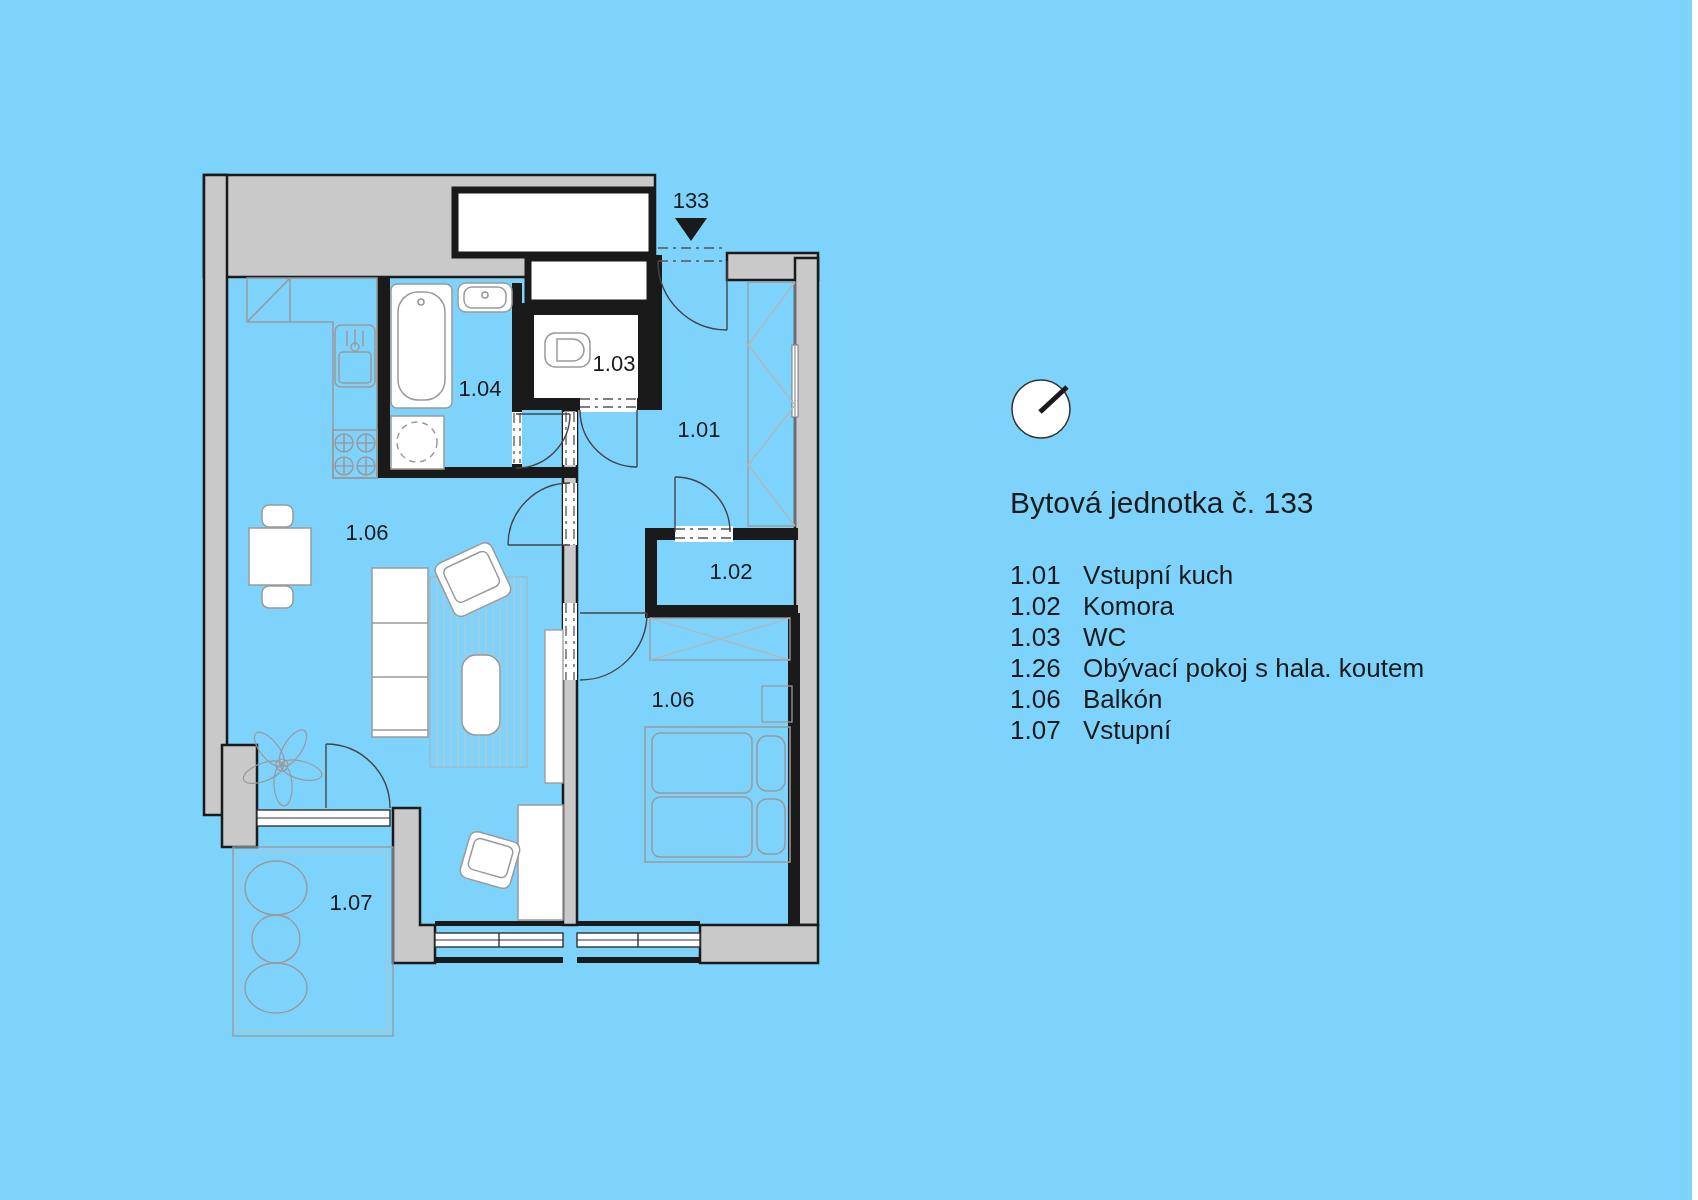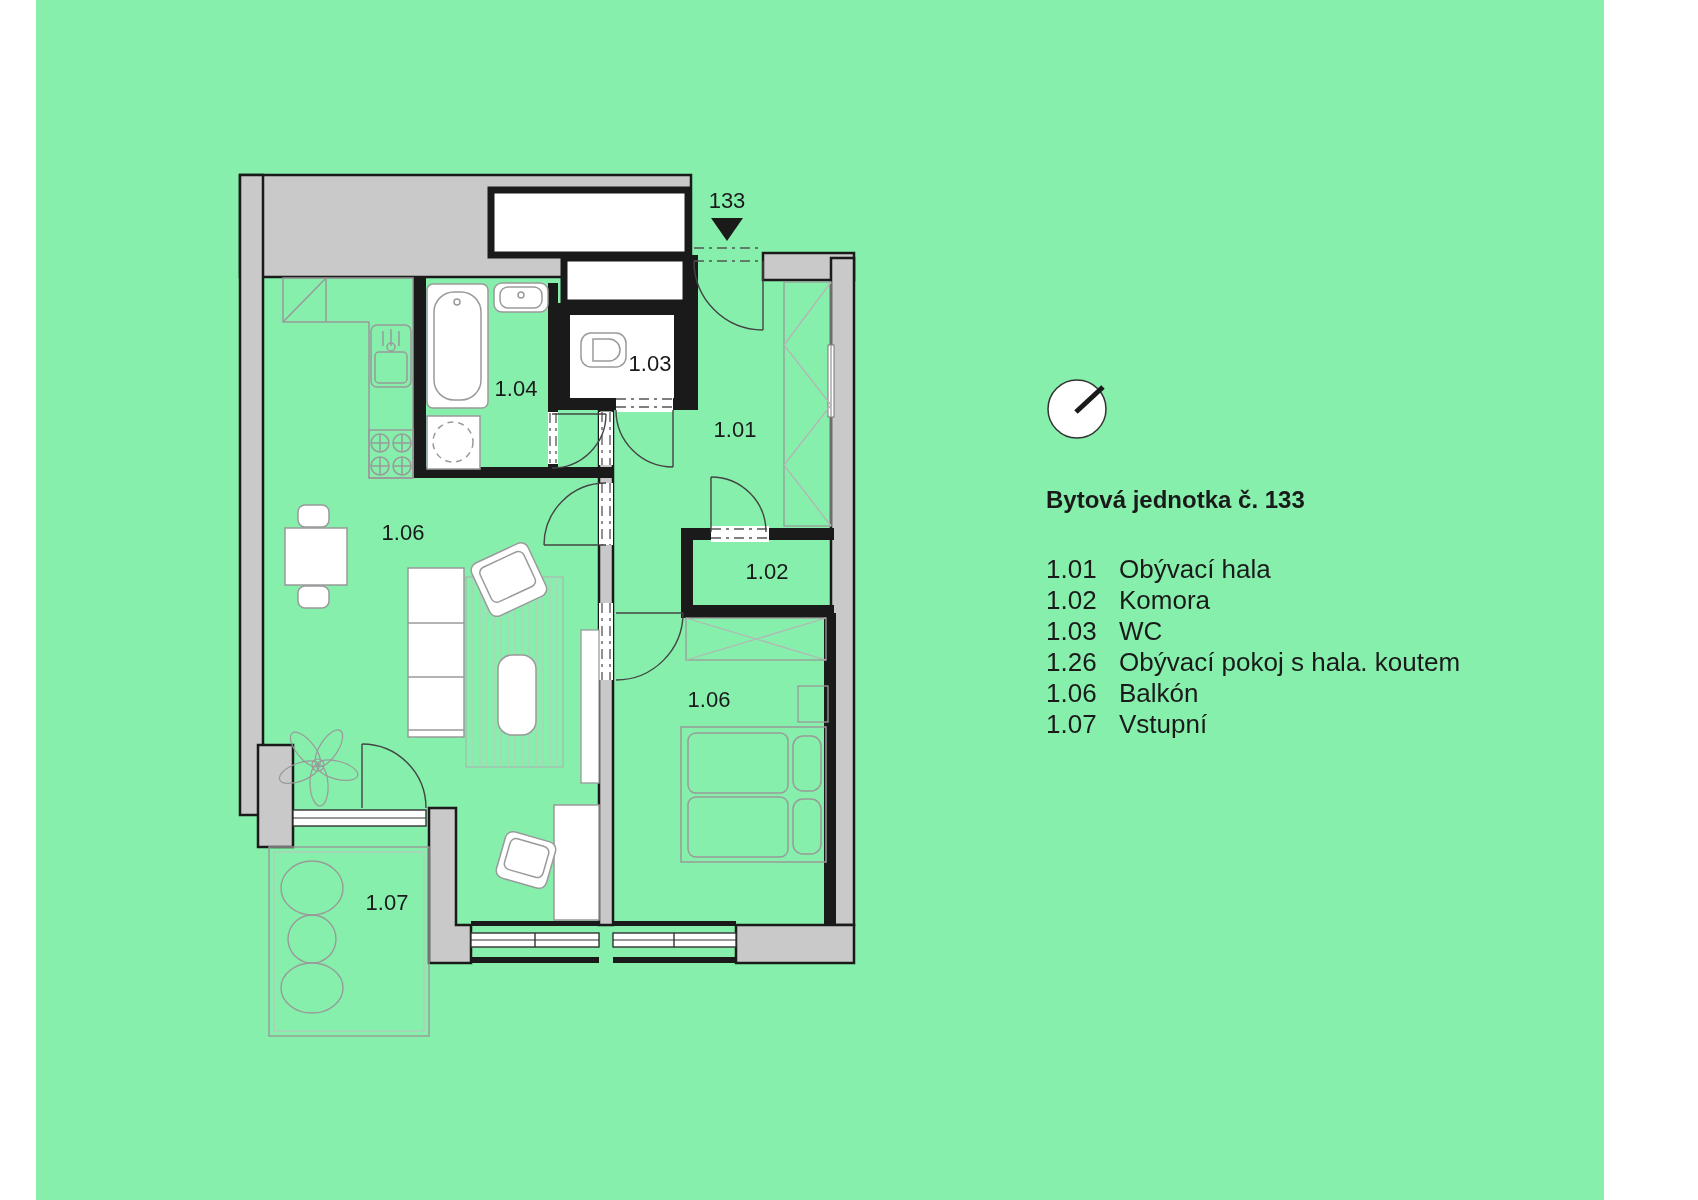--- a/index.html
+++ b/index.html
@@ -1,23 +1,23 @@
 <!DOCTYPE html>
 <html><head>
 <meta charset="utf-8">
 <style>
   html,body{margin:0;padding:0;background:#ffffff;}
   body{font-family:"Liberation Sans", sans-serif;color:#1a1a1a;}
-  .canvas{position:relative;width:1568px;height:1200px;background:#86efac;overflow:hidden;margin-left:36px;}
+  .canvas{position:relative;width:1692px;height:1200px;background:#7dd3fc;overflow:hidden;}
   svg{position:absolute;left:0;top:0;}
   svg text{font-family:"Liberation Sans", sans-serif;fill:#1a1a1a;}
   .room-label{font-size:22px;}
   .unit-label{font-size:22px;}
   .legend{position:absolute;left:1010px;top:486px;width:560px;}
-  .legend-title{font-size:24px;font-weight:bold;}
+  .legend-title{font-size:30px;}
   .legend-list{margin-top:40px;}
   .legend-row{font-size:26px;line-height:31px;white-space:nowrap;}
   .legend-num{display:inline-block;width:73px;}
 </style>
 </head>
 <body>
 
 <div class="canvas">
 
 <svg width="1698" height="1200" viewBox="0 0 1698 1200">
@@ -245,21 +245,21 @@
   <g>
     <circle cx="1041" cy="409" r="29" fill="#ffffff" stroke="#333" stroke-width="1.5"></circle>
     <line x1="1040" y1="412" x2="1067" y2="387" stroke="#1a1a1a" stroke-width="5"></line>
   </g>
 </svg>
 
 <div class="legend">
   <div class="legend-title">Bytová jednotka č. 133</div>
   <div class="legend-list">
     <div class="legend-row">
-      <span class="legend-num">1.01</span><span>Obývací hala</span>
+      <span class="legend-num">1.01</span><span>Vstupní kuch</span>
     </div>
     <div class="legend-row">
       <span class="legend-num">1.02</span><span>Komora</span>
     </div>
     <div class="legend-row">
       <span class="legend-num">1.03</span><span>WC</span>
     </div>
     <div class="legend-row">
       <span class="legend-num">1.26</span><span>Obývací pokoj s hala. koutem</span>
     </div>

